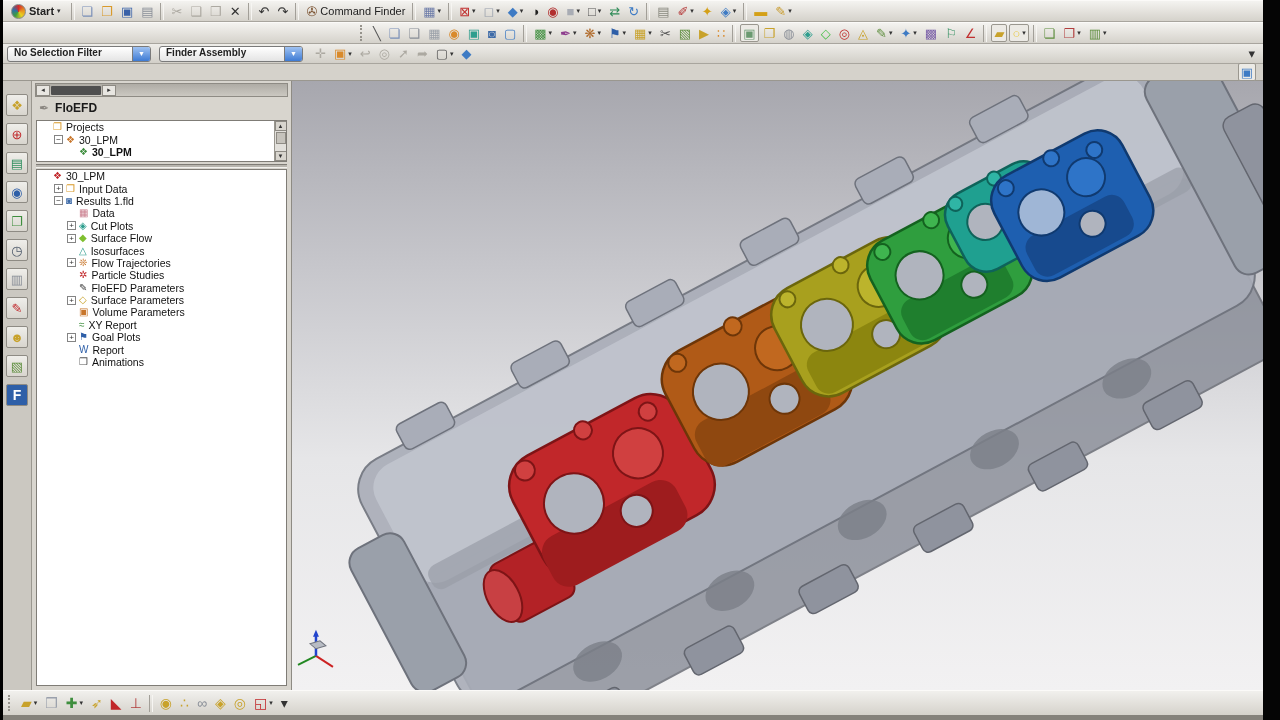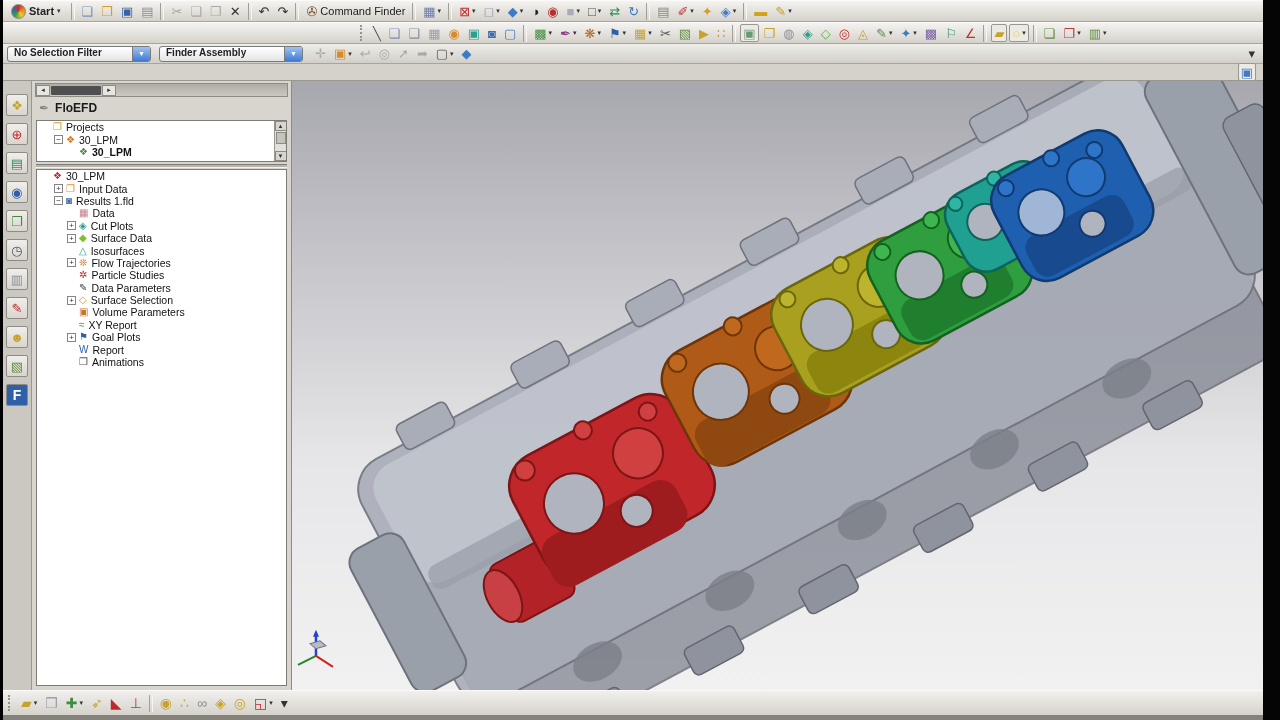--- a/index.html
+++ b/index.html
@@ -474,21 +474,21 @@
 
               <div class="trow" style="padding-left: 30px;">
                 <span class="exp">+</span>
                 <span class="g ticon" style="color: rgb(46, 158, 142);">◈</span>
                 <span class="lbl">Cut Plots</span>
               </div>
 
               <div class="trow" style="padding-left: 30px;">
                 <span class="exp">+</span>
                 <span class="g ticon" style="color: rgb(127, 191, 47);">◆</span>
-                <span class="lbl">Surface Data</span>
+                <span class="lbl">Surface Flow</span>
               </div>
 
               <div class="trow" style="padding-left: 30px;">
                 <span class="exp" style="visibility: hidden;"></span>
                 <span class="g ticon" style="color: rgb(46, 158, 142);">△</span>
                 <span class="lbl">Isosurfaces</span>
               </div>
 
               <div class="trow" style="padding-left: 30px;">
                 <span class="exp">+</span>
@@ -498,27 +498,27 @@
 
               <div class="trow" style="padding-left: 30px;">
                 <span class="exp" style="visibility: hidden;"></span>
                 <span class="g ticon" style="color: rgb(193, 39, 42);">✲</span>
                 <span class="lbl">Particle Studies</span>
               </div>
 
               <div class="trow" style="padding-left: 30px;">
                 <span class="exp" style="visibility: hidden;"></span>
                 <span class="g ticon" style="color: rgb(68, 68, 68);">✎</span>
-                <span class="lbl">Data Parameters</span>
+                <span class="lbl">FloEFD Parameters</span>
               </div>
 
               <div class="trow" style="padding-left: 30px;">
                 <span class="exp">+</span>
                 <span class="g ticon" style="color: rgb(200, 162, 43);">◇</span>
-                <span class="lbl">Surface Selection</span>
+                <span class="lbl">Surface Parameters</span>
               </div>
 
               <div class="trow" style="padding-left: 30px;">
                 <span class="exp" style="visibility: hidden;"></span>
                 <span class="g ticon" style="color: rgb(200, 118, 43);">▣</span>
                 <span class="lbl">Volume Parameters</span>
               </div>
 
               <div class="trow" style="padding-left: 30px;">
                 <span class="exp" style="visibility: hidden;"></span>

